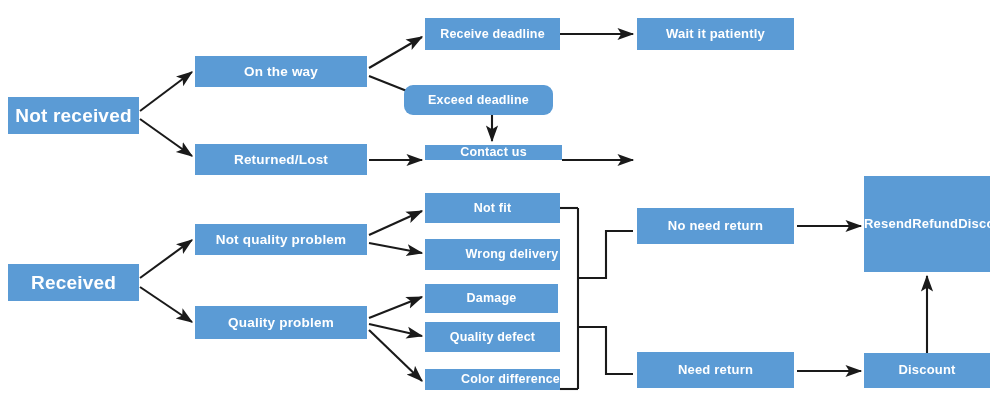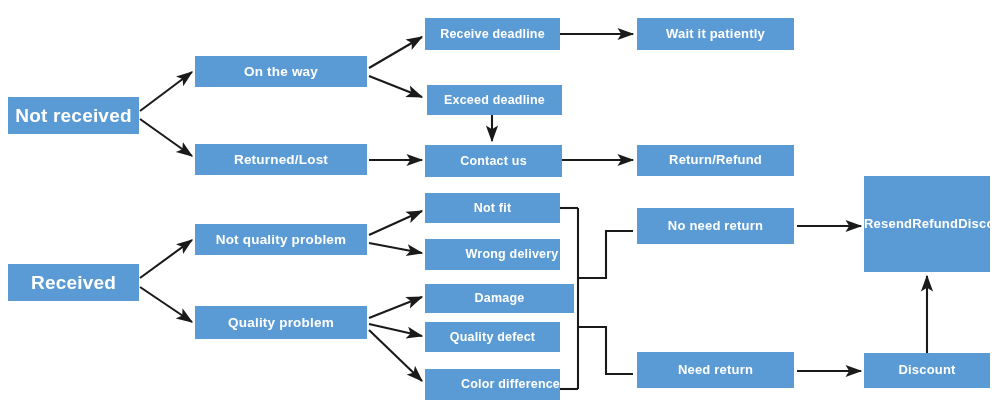--- a/index.html
+++ b/index.html
@@ -143,55 +143,52 @@
   </div>
 
   <div class="node tier2" style="left:195px; top:306px; width:172px; height:33px;">
     <span>Quality problem</span>
   </div>
 
   <div class="node tier3" style="left:425px; top:18px; width:135px; height:32px;">
     <span>Receive deadline</span>
   </div>
 
-  <div class="node tier3" style="left:427px; top:85px; width:135px; height:30px;">
+  <div class="node tier3" style="left:404px; top:85px; width:149px; height:30px;border-radius:9px;">
     <span>Exceed deadline</span>
   </div>
 
-  <div class="node tier3" style="left:425px; top:145px; width:137px; height:32px;">
+  <div class="node tier3" style="left:425px; top:145px; width:137px; height:15px;">
     <span>Contact us</span>
   </div>
 
   <div class="node tier3" style="left:425px; top:193px; width:135px; height:30px;">
     <span>Not fit</span>
   </div>
 
   <div class="node tier3" style="left:425px; top:239px; width:135px; height:31px;padding-left:39px;">
     <span>Wrong delivery</span>
   </div>
 
-  <div class="node tier3" style="left:425px; top:284px; width:149px; height:29px;">
+  <div class="node tier3" style="left:425px; top:284px; width:133px; height:29px;">
     <span>Damage</span>
   </div>
 
   <div class="node tier3" style="left:425px; top:322px; width:135px; height:30px;">
     <span>Quality defect</span>
   </div>
 
-  <div class="node tier3" style="left:425px; top:369px; width:135px; height:31px;padding-left:36px;">
+  <div class="node tier3" style="left:425px; top:369px; width:135px; height:21px;padding-left:36px;">
     <span>Color difference</span>
   </div>
 
   <div class="node tier4" style="left:637px; top:18px; width:157px; height:32px;">
     <span>Wait it patiently</span>
   </div>
 
-  <div class="node tier4" style="left:637px; top:145px; width:157px; height:31px;">
-    <span>Return/Refund</span>
-  </div>
 
   <div class="node tier4" style="left:637px; top:208px; width:157px; height:36px;">
     <span>No need return</span>
   </div>
 
   <div class="node tier4" style="left:637px; top:352px; width:157px; height:36px;">
     <span>Need return</span>
   </div>
 
   <div class="node tier4" style="left:864px; top:353px; width:126px; height:35px;">

